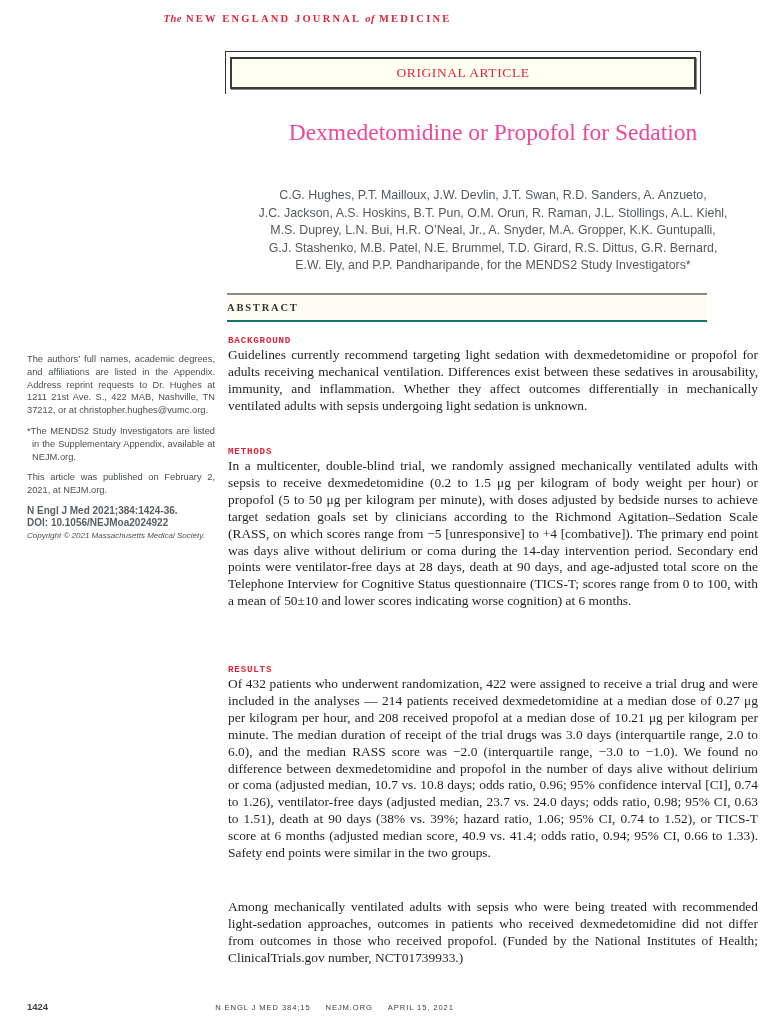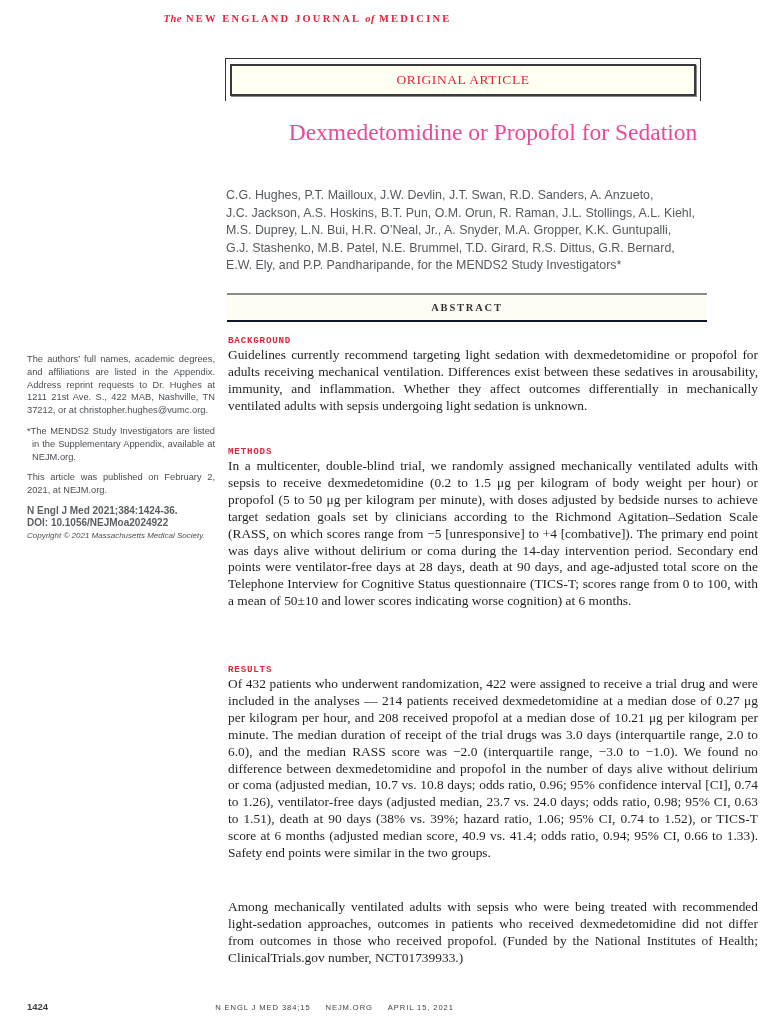--- a/index.html
+++ b/index.html
@@ -2,28 +2,28 @@
 <html><head>
 <meta charset="utf-8">
 <style>
   html, body { margin: 0; padding: 0; background: #ffffff; }
   body { width: 777px; height: 1023px; position: relative; overflow: hidden; font-family: "Liberation Serif", serif; color: #231f20; }
 
   .journal-header { position: absolute; top: 8px; left: 0; width: 615px; text-align: center; }
   .journal-header span { font-family: "Liberation Serif", serif; color: #e0243a; font-size: 10.5px; letter-spacing: 2.2px; font-weight: bold; }
   .journal-header .it { font-style: italic; letter-spacing: 0.5px; font-weight: bold; }
 
-  .article-type-outer { position: absolute; left: 225px; top: 58px; width: 474px; height: 42px; border-top: 1.5px solid #333; border-left: 1.5px solid #333; border-right: 1.5px solid #333; }
+  .article-type-outer { position: absolute; left: 225px; top: 51px; width: 474px; height: 42px; border-top: 1.5px solid #333; border-left: 1.5px solid #333; border-right: 1.5px solid #333; }
   .article-type-inner { position: absolute; left: 4px; top: 5px; right: 4px; height: 28px; background: #fffff2; border: 2px solid #3a3a3a; box-shadow: 1px 1px 0 #888; display: flex; align-items: center; justify-content: center; }
   .article-type-inner span { color: #e0243a; font-size: 13.5px; letter-spacing: 0.6px; font-family: "Liberation Serif", serif; }
 
   .title { position: absolute; left: 226px; top: 118px; width: 534px; text-align: center; font-size: 23.5px; line-height: 29px; color: #ec4899; font-family: "Liberation Serif", serif; }
-  .authors { position: absolute; left: 226px; top: 187px; width: 534px; font-size: 12.4px; line-height: 17.6px; color: #555a5e; font-family: "Liberation Sans", sans-serif; }
+  .authors { position: absolute; left: 226px; top: 187px; width: 534px; text-align: center; font-size: 12.4px; line-height: 17.6px; color: #555a5e; font-family: "Liberation Sans", sans-serif; }
 
-  .abstract-bar { position: absolute; left: 227px; top: 293px; width: 480px; height: 25px; background: #fffdf3; border-top: 2px solid #8a8a84; border-bottom: 2px solid #0f172a; display: flex; align-items: center; justify-content: center; }
+  .abstract-bar { position: absolute; left: 227px; top: 293px; width: 480px; height: 25px; background: #fffdf3; border-top: 2px solid #8a8a84; border-bottom: 2px solid #0f766e; display: flex; align-items: center; }
   .abstract-bar span { font-size: 10.5px; letter-spacing: 1.8px; color: #333; font-weight: bold; font-family: "Liberation Serif", serif; }
 
   .sidebar { position: absolute; left: 27px; top: 353px; width: 188px; font-family: "Liberation Sans", sans-serif; color: #4a4f54; }
   .sidebar p { margin: 0 0 8px 0; font-size: 9.3px; line-height: 12.8px; text-align: justify; }
   .sidebar .hang { padding-left: 5px; text-indent: -5px; }
   .sidebar .citation { font-size: 10px; line-height: 12.5px; margin: 0; color: #5a5f64; font-weight: bold; }
   .sidebar .copyright { font-size: 8px; line-height: 12.5px; margin: 0; font-style: italic; color: #4a4f54; }
 
   .section { position: absolute; left: 228px; width: 530px; }
   .section h3 { margin: 0; font-family: Liberation Mono, monospace; font-size: 9.2px; letter-spacing: 0.8px; color: #e0243a; font-weight: bold; line-height: 12px; }

